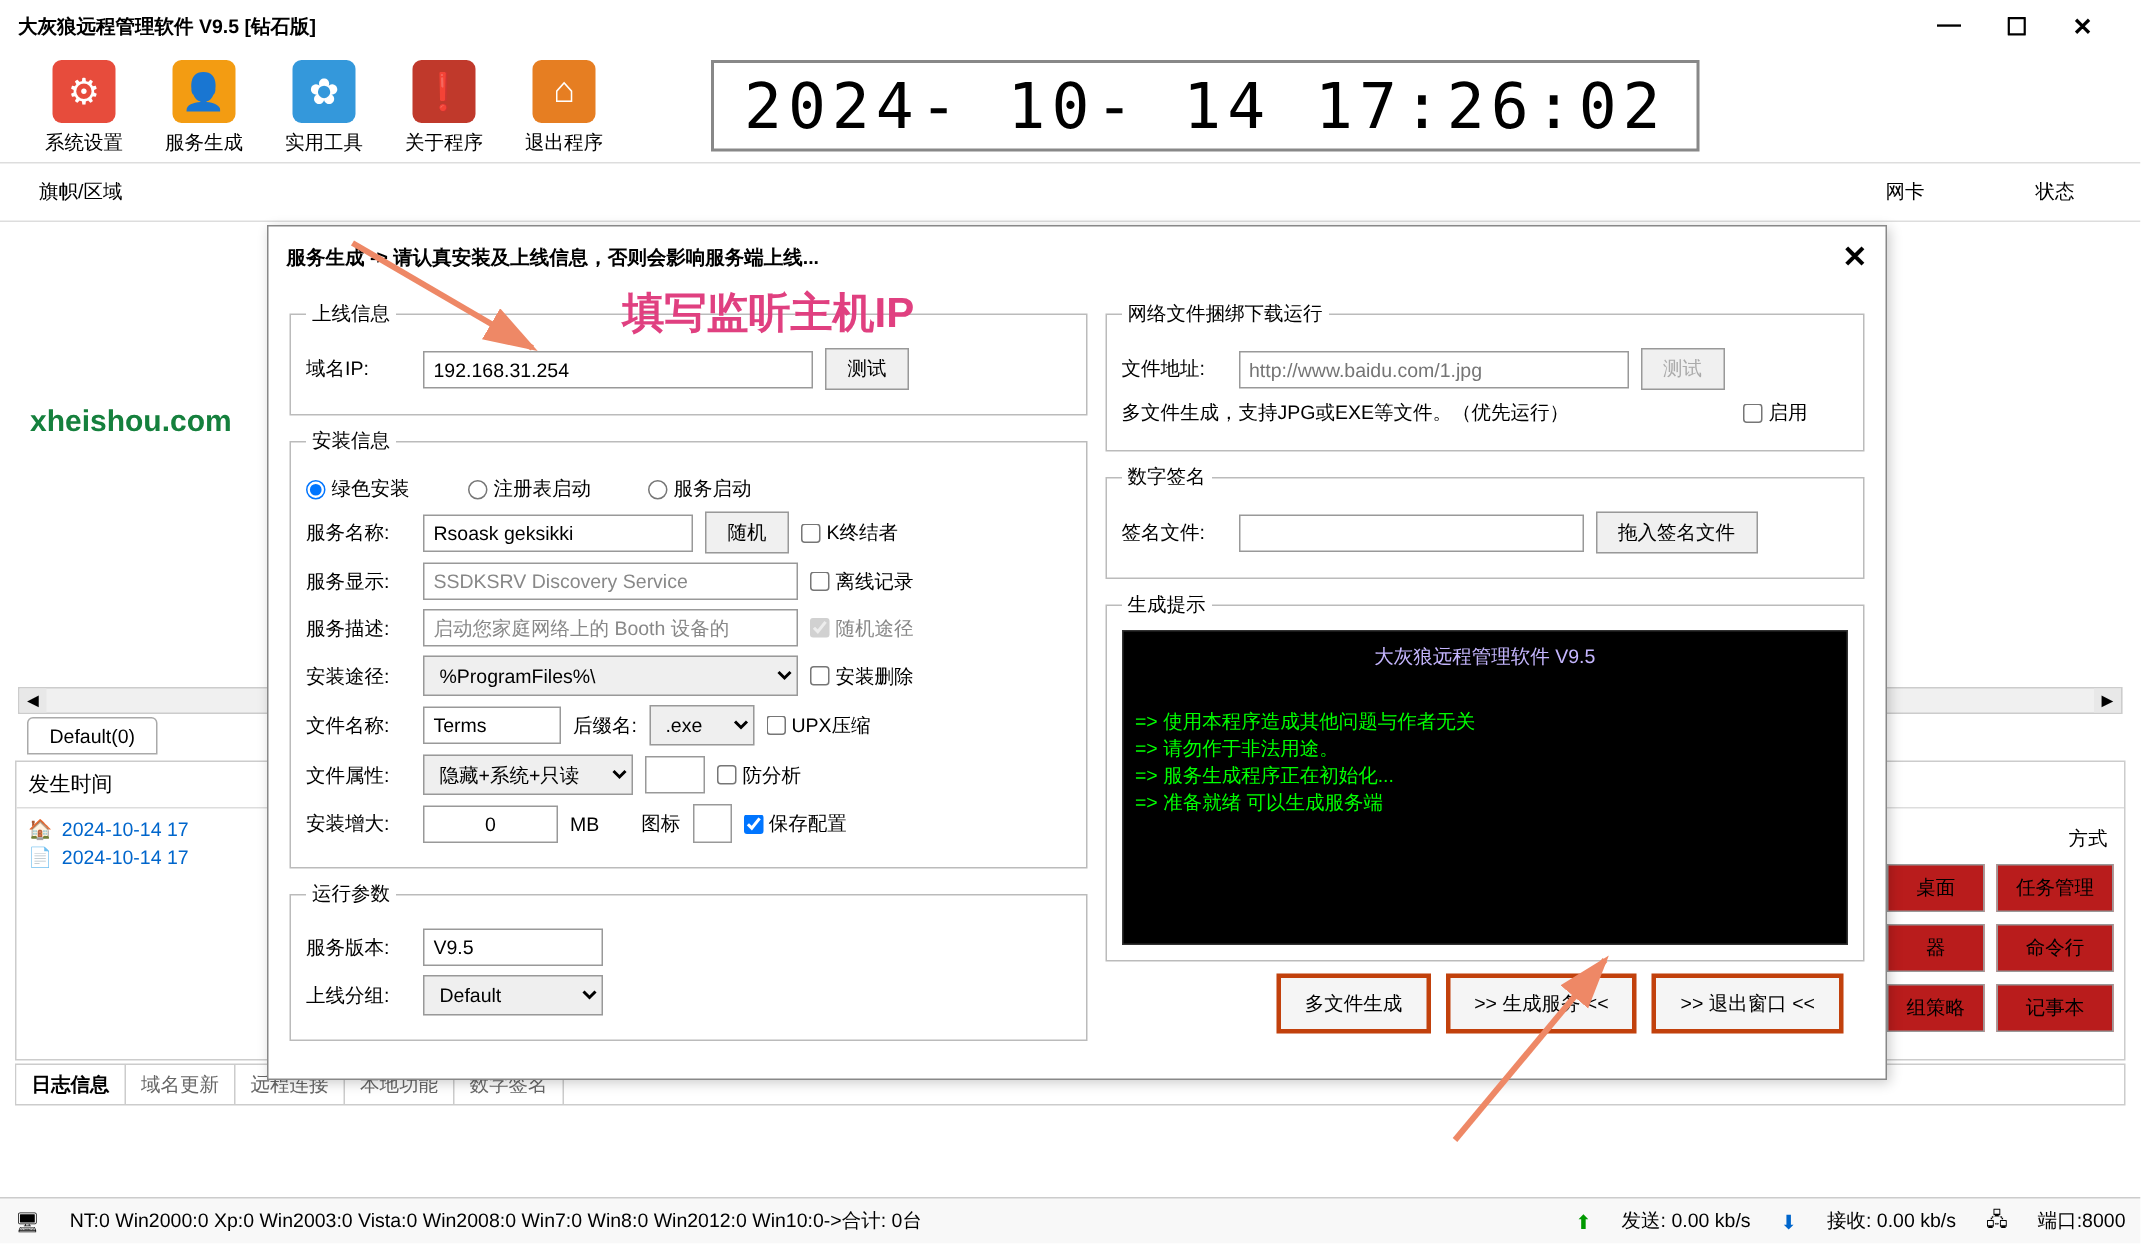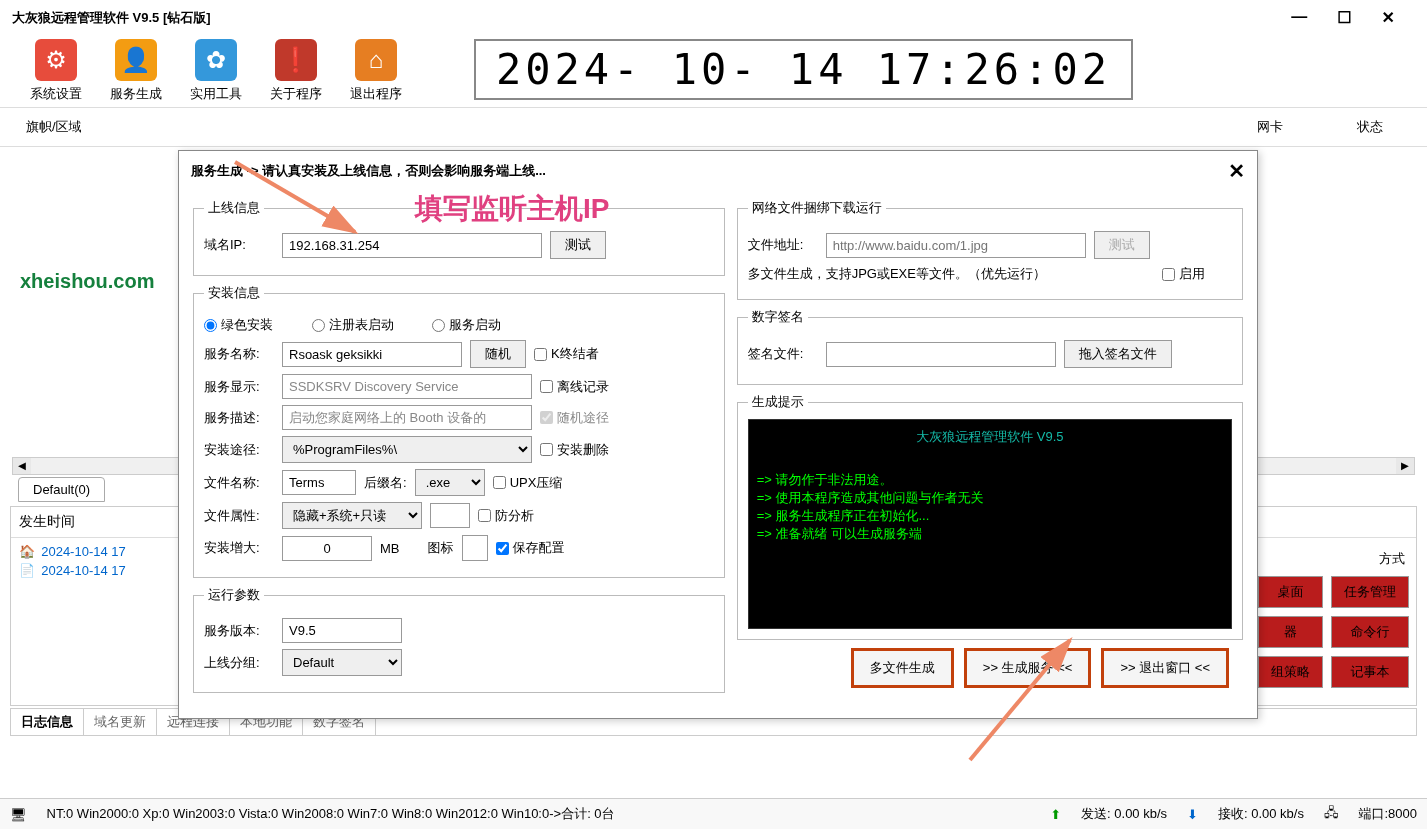--- a/index.html
+++ b/index.html
@@ -38,21 +38,21 @@
 .dcol { flex: 1; }
 fieldset { border: 1px solid #bbb; padding: 8px 10px 10px; margin-bottom: 8px; }
 legend { padding: 0 4px; font-size: 13px; }
 .row { display: flex; align-items: center; gap: 8px; margin: 6px 0; }
 .row label { min-width: 70px; }
 .row input[type=text], .row select { border: 1px solid #999; padding: 4px 6px; font-size: 13px; }
 .row button { border: 1px solid #999; background: #f0f0f0; padding: 4px 14px; cursor: pointer; }
 .annot { position: absolute; left: 415px; top: 190px; color: #e04080; font-size: 28px; font-weight: bold; pointer-events: none; }
 .arrow-svg { position: absolute; pointer-events: none; }
 .console { background: #000; color: #0f0; font-family: monospace; font-size: 13px; padding: 8px; height: 210px; overflow: hidden; border: 1px solid #333; }
-.console .title-line { text-align: center; color: #14b8a6; margin-bottom: 10px; }
+.console .title-line { text-align: center; color: #c4b5fd; margin-bottom: 10px; }
 .dialog-footer { display: flex; justify-content: flex-end; gap: 10px; padding: 0 14px 14px; }
 .dialog-footer button { border: 3px solid #c2410c; background: #f5f5f5; padding: 8px 16px; cursor: pointer; }
 .chk { display: flex; align-items: center; gap: 4px; }
 </style>
 </head>
 <body>
 
 <div class="titlebar">
   <span>大灰狼远程管理软件 V9.5 [钻石版]</span>
   <div class="win-controls">
@@ -209,21 +209,21 @@
         <div class="row">
           <label>安装途径:</label>
           <select style="width:250px"><option>%ProgramFiles%\</option></select>
           <label class="chk">
               <input type="checkbox" style="">
               <span>安装删除</span>
             </label>
         </div>
         <div class="row">
           <label>文件名称:</label>
-          <input type="text" style="width: 74px;" value="Terms">
+          <input type="text" style="width: 92px;" value="Terms">
           <span>后缀名:</span>
           <select style="width:70px"><option>.exe</option></select>
           <label class="chk">
               <input type="checkbox" style="">
               <span>UPX压缩</span>
             </label>
         </div>
         <div class="row">
           <label>文件属性:</label>
           <select style="width:140px"><option>隐藏+系统+只读</option></select>
@@ -283,22 +283,22 @@
           <input type="text" style="width: 230px;">
           <button>拖入签名文件</button>
         </div>
       </fieldset>
 
       <fieldset>
         <legend>生成提示</legend>
         <div class="console">
           <div class="title-line">大灰狼远程管理软件 V9.5</div>
           <br>
+          <div>=&gt; 使用本程序造成其他问题与作者无关</div>
           <div>=&gt; 请勿作于非法用途。</div>
-          <div>=&gt; 使用本程序造成其他问题与作者无关</div>
           <div>=&gt; 服务生成程序正在初始化...</div>
           <div>=&gt; 准备就绪 可以生成服务端</div>
         </div>
       </fieldset>
 
       <div class="dialog-footer">
         <button>多文件生成</button>
         <button>&gt;&gt; 生成服务 &lt;&lt;</button>
         <button>&gt;&gt; 退出窗口 &lt;&lt;</button>
       </div>

